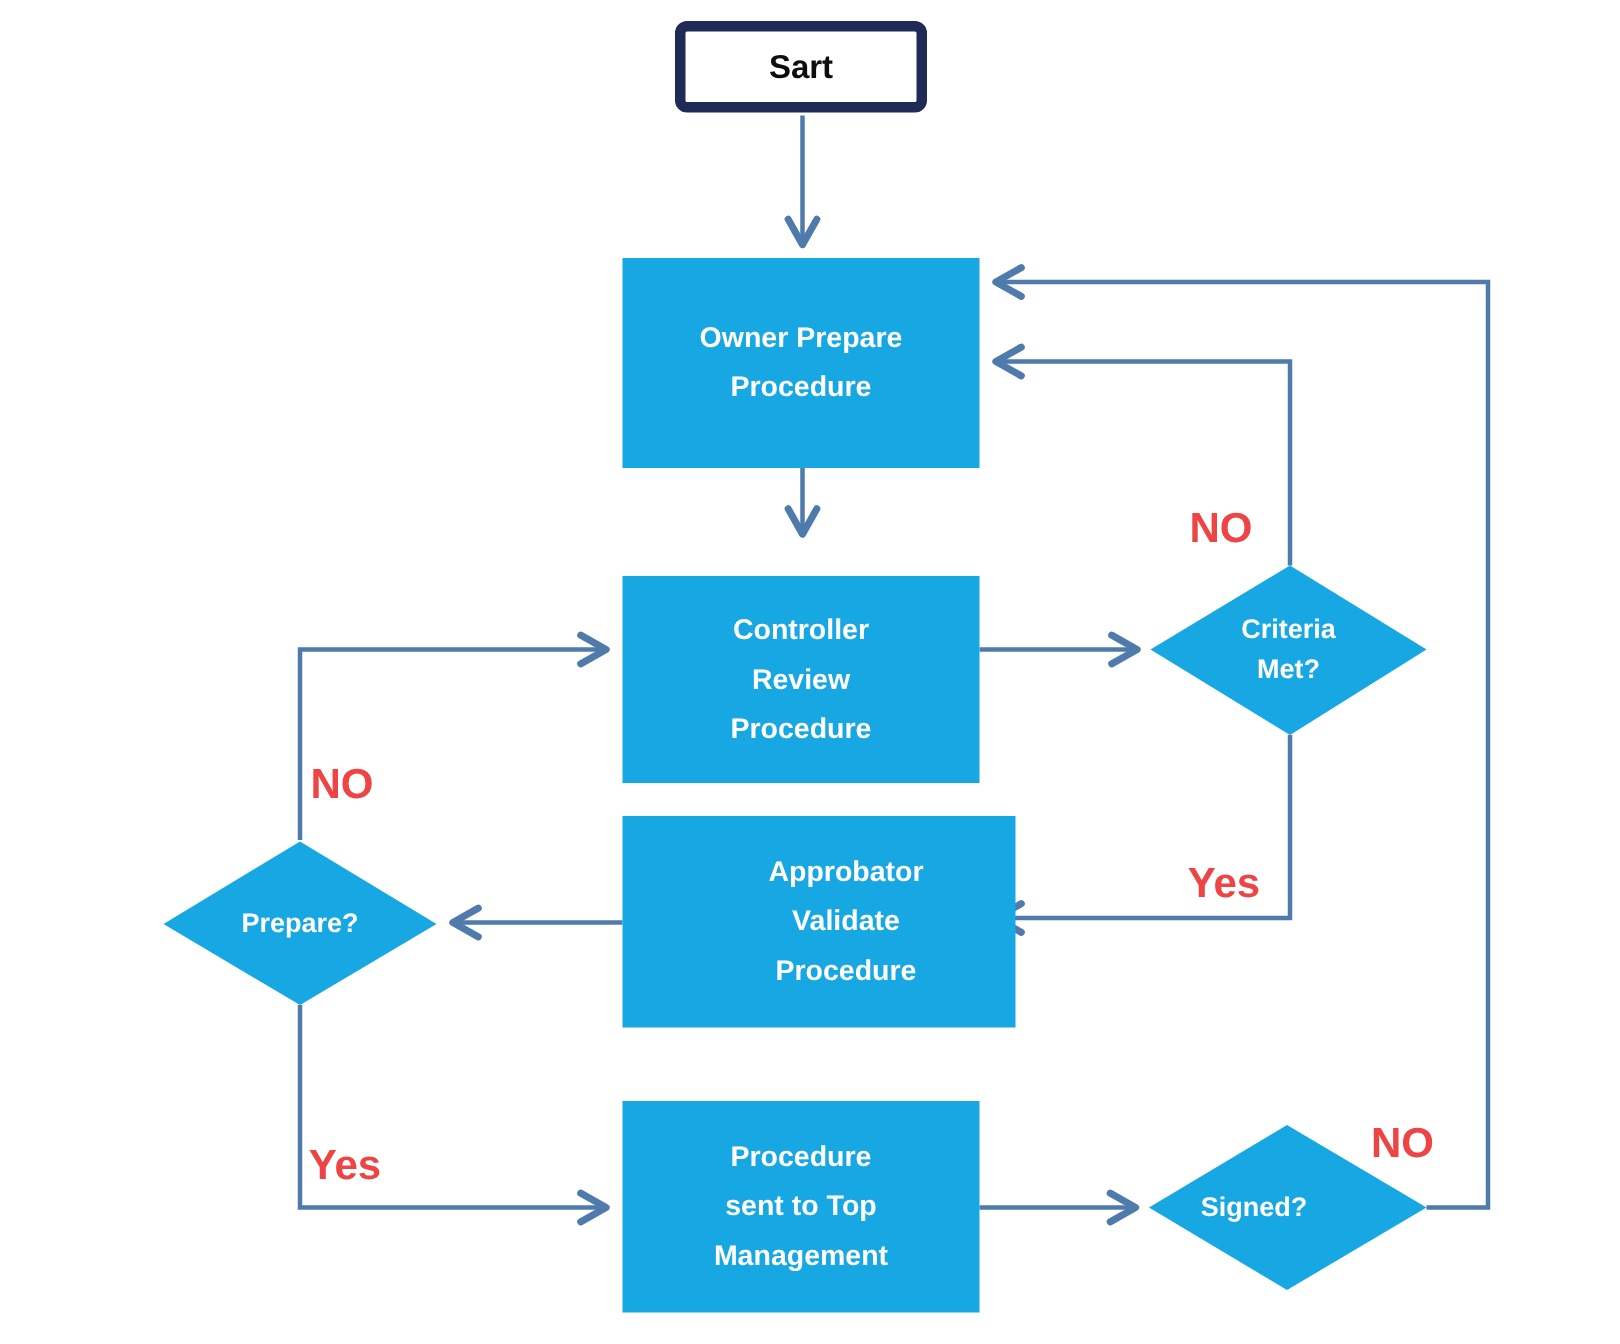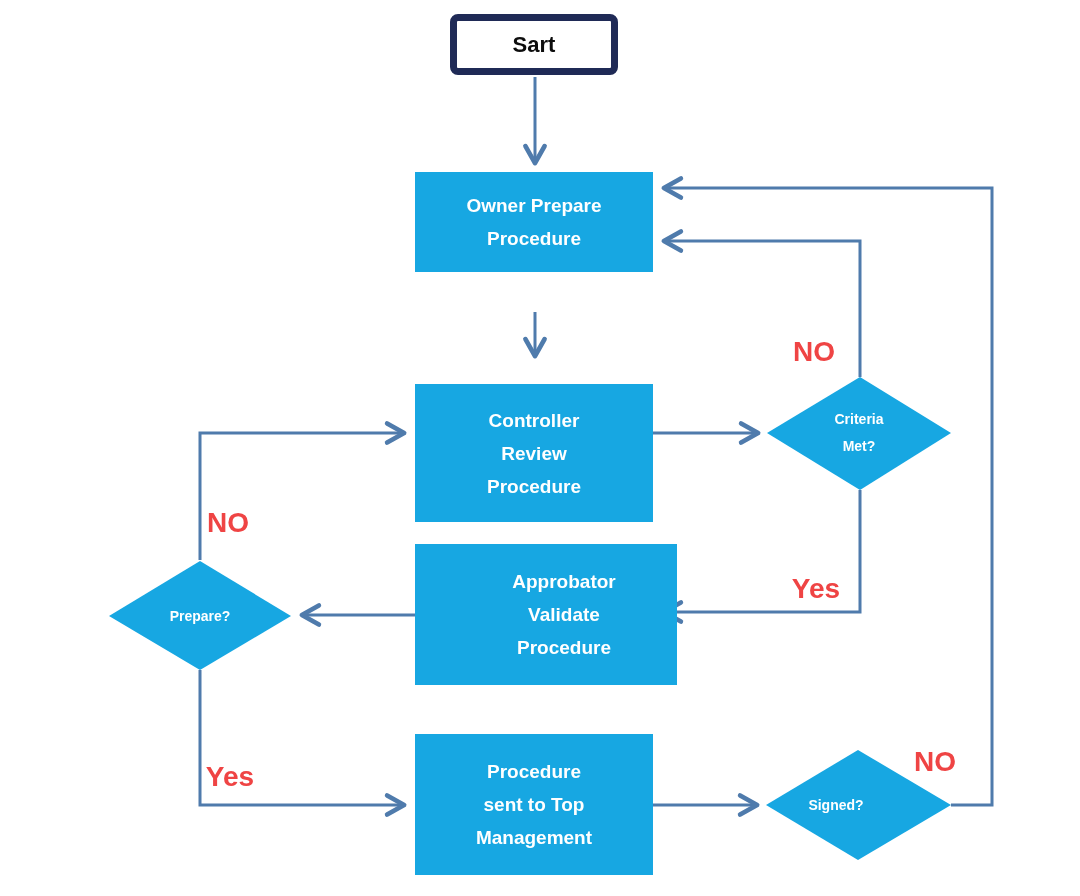--- a/index.html
+++ b/index.html
@@ -45,21 +45,21 @@
     color: #ffffff;
     font-weight: bold;
     font-size: 19px;
     line-height: 33px;
   }
   .decision-label {
     position: absolute;
     transform: translate(-50%, -50%);
     color: #ffffff;
     font-weight: bold;
-    font-size: 14px;
+    font-size: 18px;
     line-height: 27px;
     text-align: center;
     white-space: pre-line;
   }
   .edge-label {
     position: absolute;
     transform: translate(-50%, -50%);
     color: #ef4444;
     font-weight: bold;
     font-size: 28px;
@@ -95,21 +95,21 @@
       <polygon points="767,433 860,377 951,433 860,490"></polygon>
       <polygon points="109,616 200,561 291,616 200,670"></polygon>
       <polygon points="766,805 858,750 951,805 858,860"></polygon>
     </g>
   </svg>
 
   <div class="node terminator" style="left:450px; top:14px; width:168px; height:61px;">
     <span>Sart</span>
   </div>
 
-  <div class="node process" style="left:415px; top:172px; width:238px; height:100px;">
+  <div class="node process" style="left:415px; top:172px; width:238px; height:140px;">
     <span>Owner Prepare
 Procedure</span>
   </div>
 
   <div class="node process" style="left:415px; top:384px; width:238px; height:138px;">
     <span>Controller
 Review
 Procedure</span>
   </div>
 

